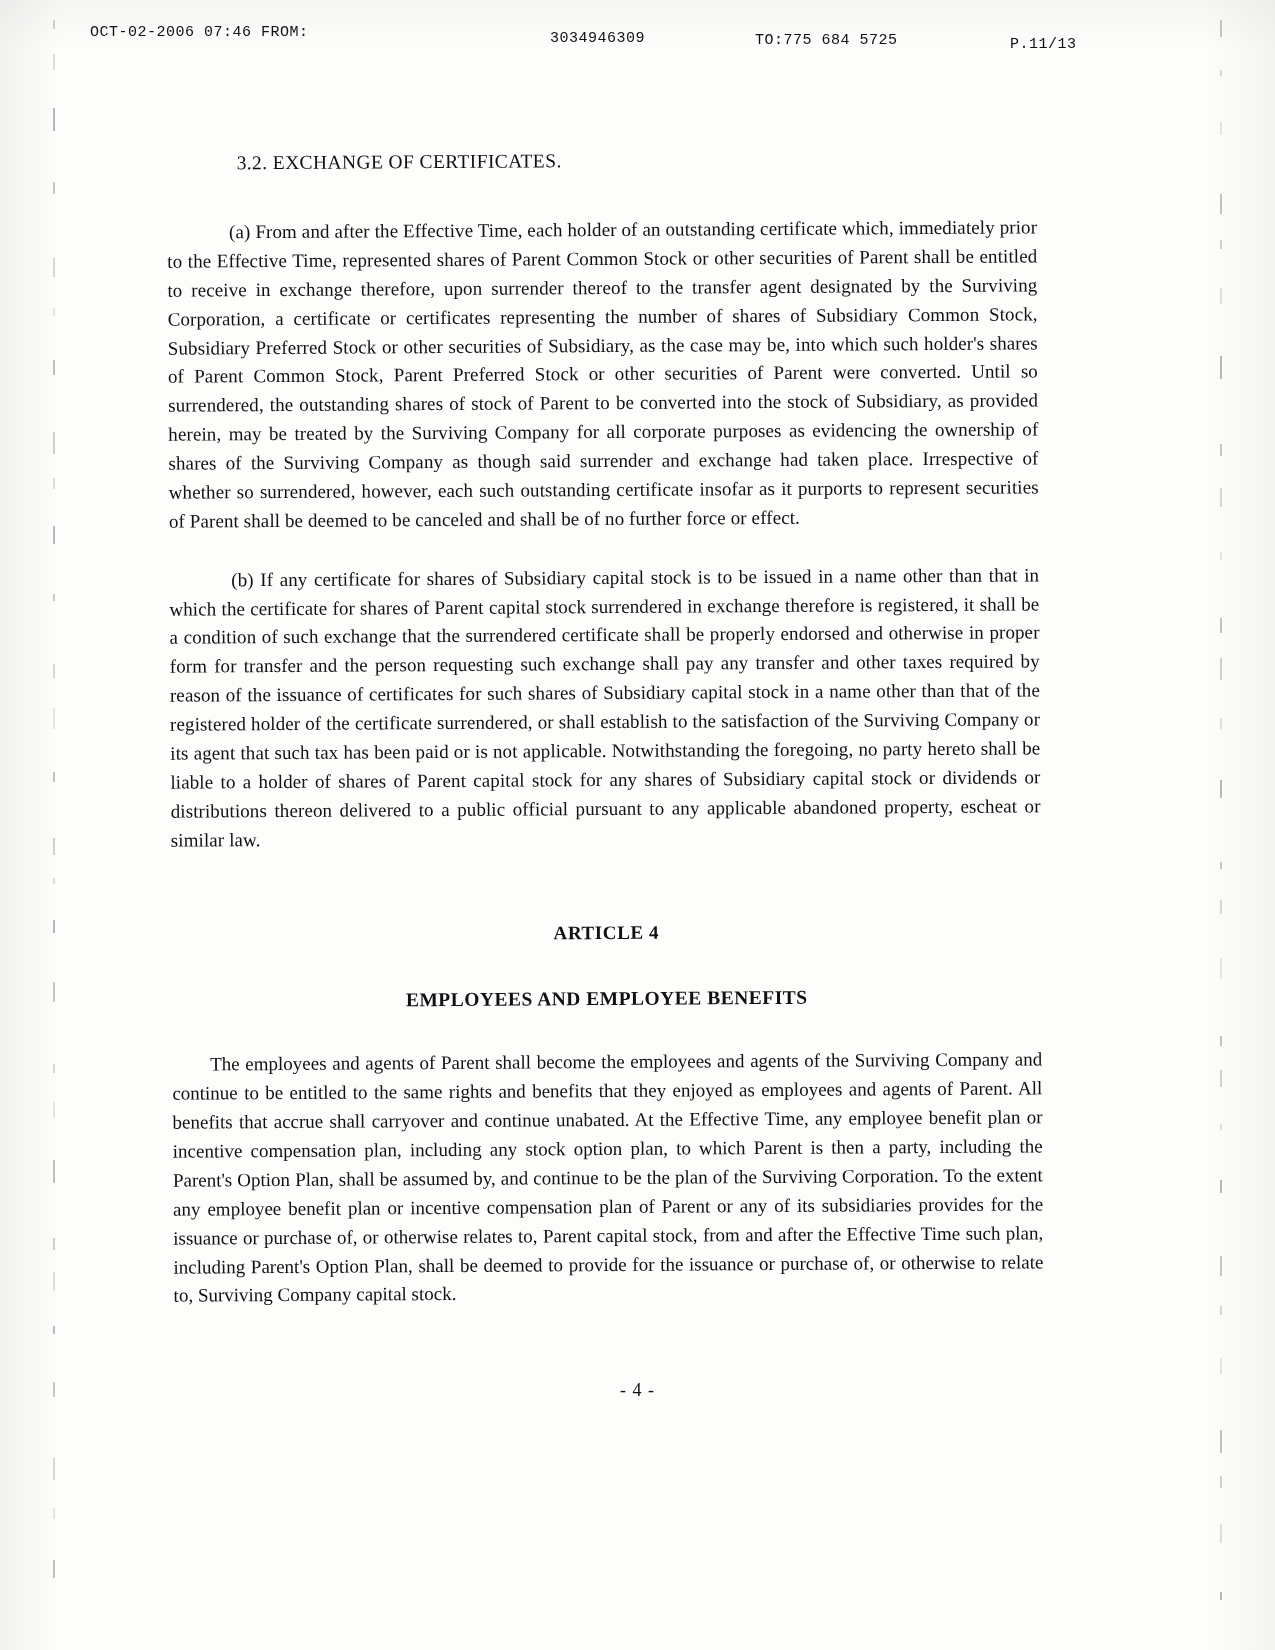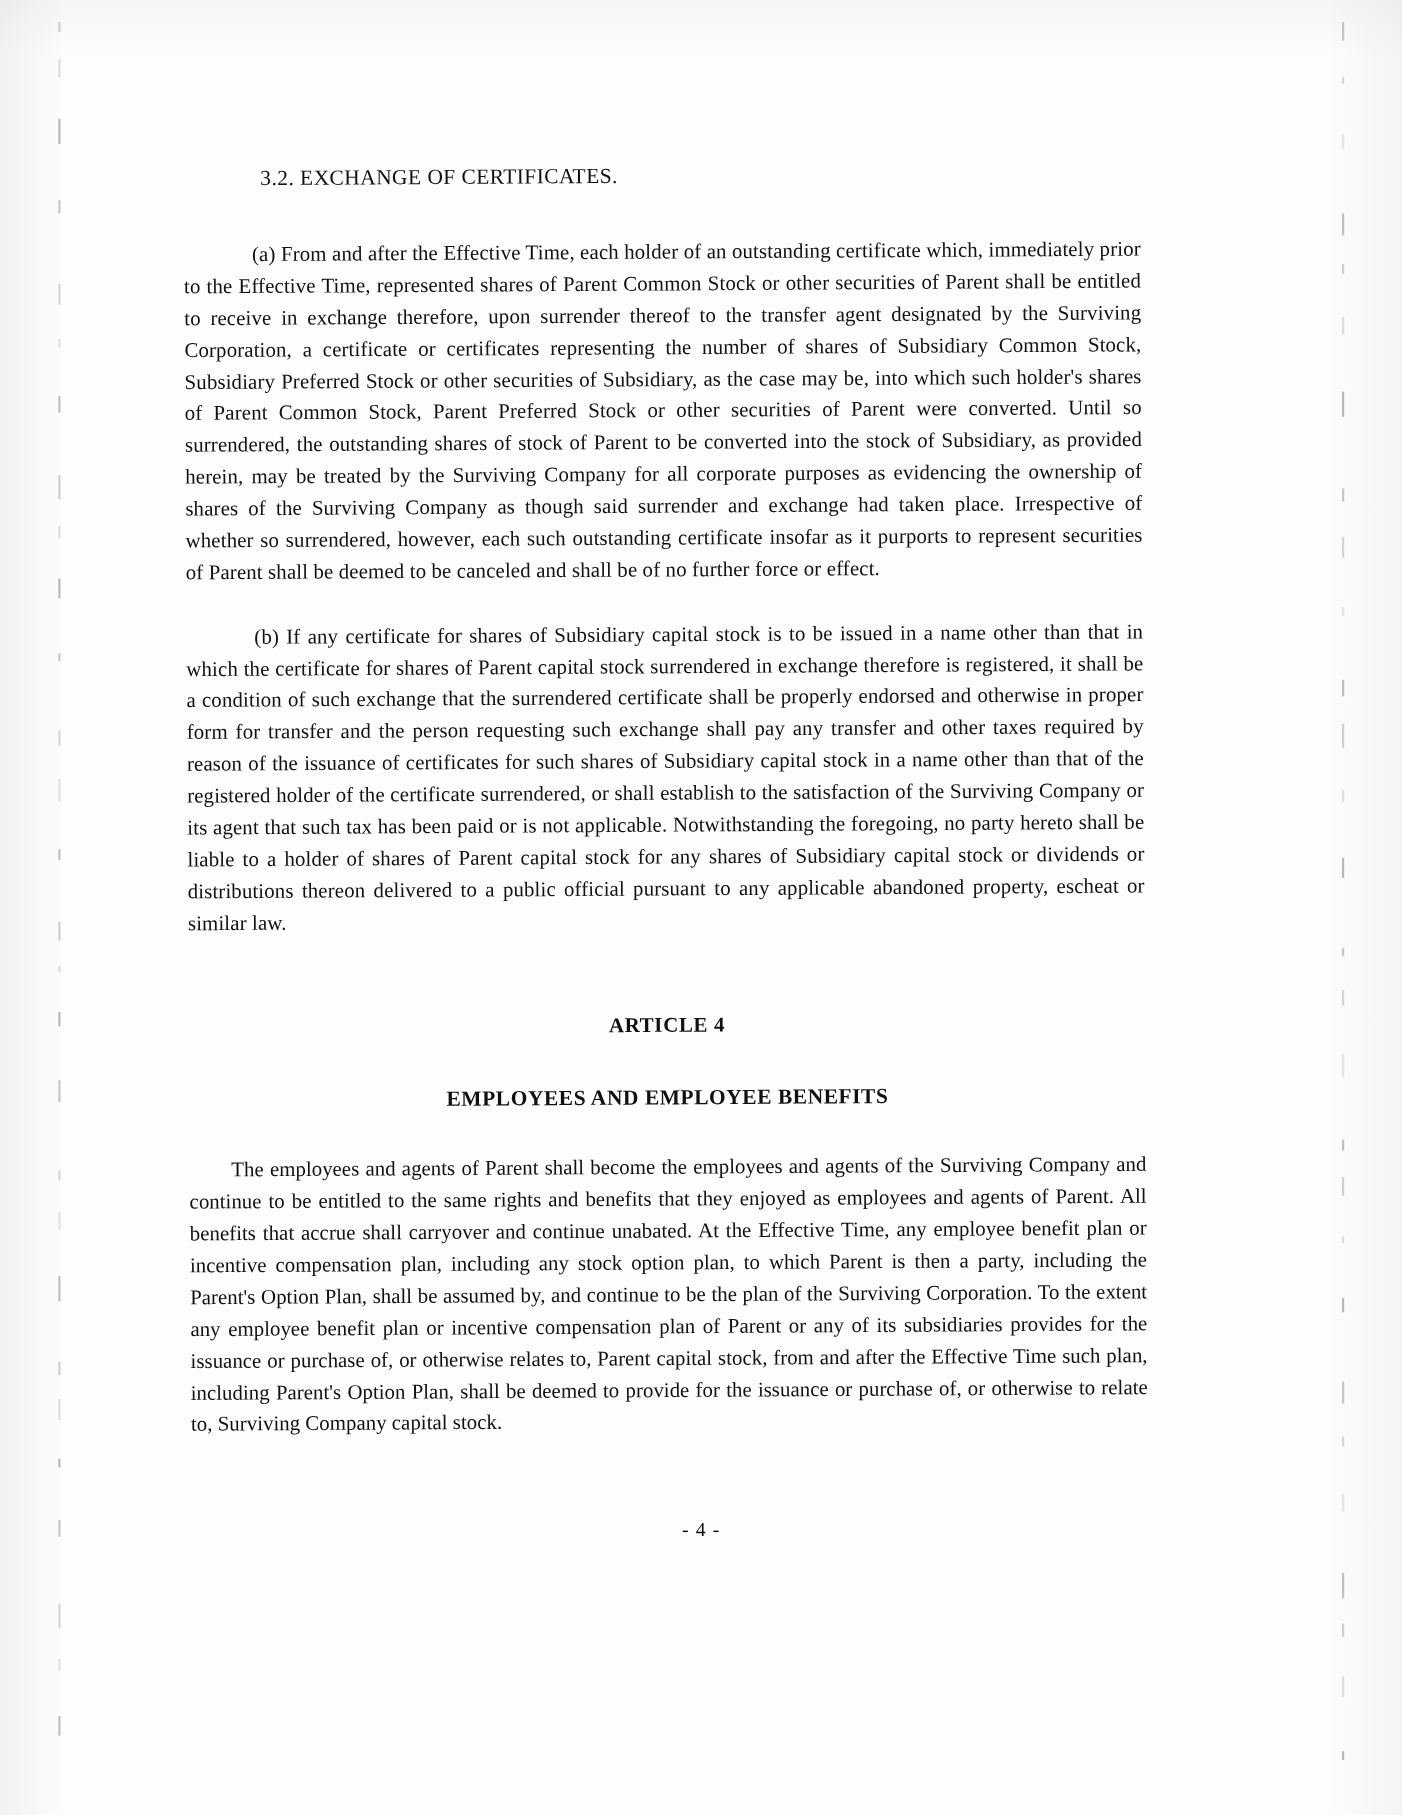--- a/index.html
+++ b/index.html
@@ -120,20 +120,26 @@
   
   .skew { transform: rotate(-0.35deg); transform-origin: 50% 20%; }
 </style>
 </head>
 <body>
 
 <div class="page">
 
   <div class="scan-tint"></div>
 
+  <div class="fax-header">
+    <span class="h-from">OCT-02-2006 07:46 FROM:</span>
+    <span class="h-num">3034946309</span>
+    <span class="h-to">TO:775 684 5725</span>
+    <span class="h-pg">P.11/13</span>
+  </div>
 
   <div class="margin-marks left" id="left-marks">
       <i style="top: 20px; height: 9px; opacity: 0.46;"></i>
       <i style="top: 54px; height: 16px; opacity: 0.32;"></i>
       <i style="top: 108px; height: 23px; opacity: 0.68;"></i>
       <i style="top: 182px; height: 12px; opacity: 0.54;"></i>
       <i style="top: 258px; height: 19px; opacity: 0.39;"></i>
       <i style="top: 308px; height: 8px; opacity: 0.25;"></i>
       <i style="top: 360px; height: 15px; opacity: 0.61;"></i>
       <i style="top: 432px; height: 22px; opacity: 0.46;"></i>

